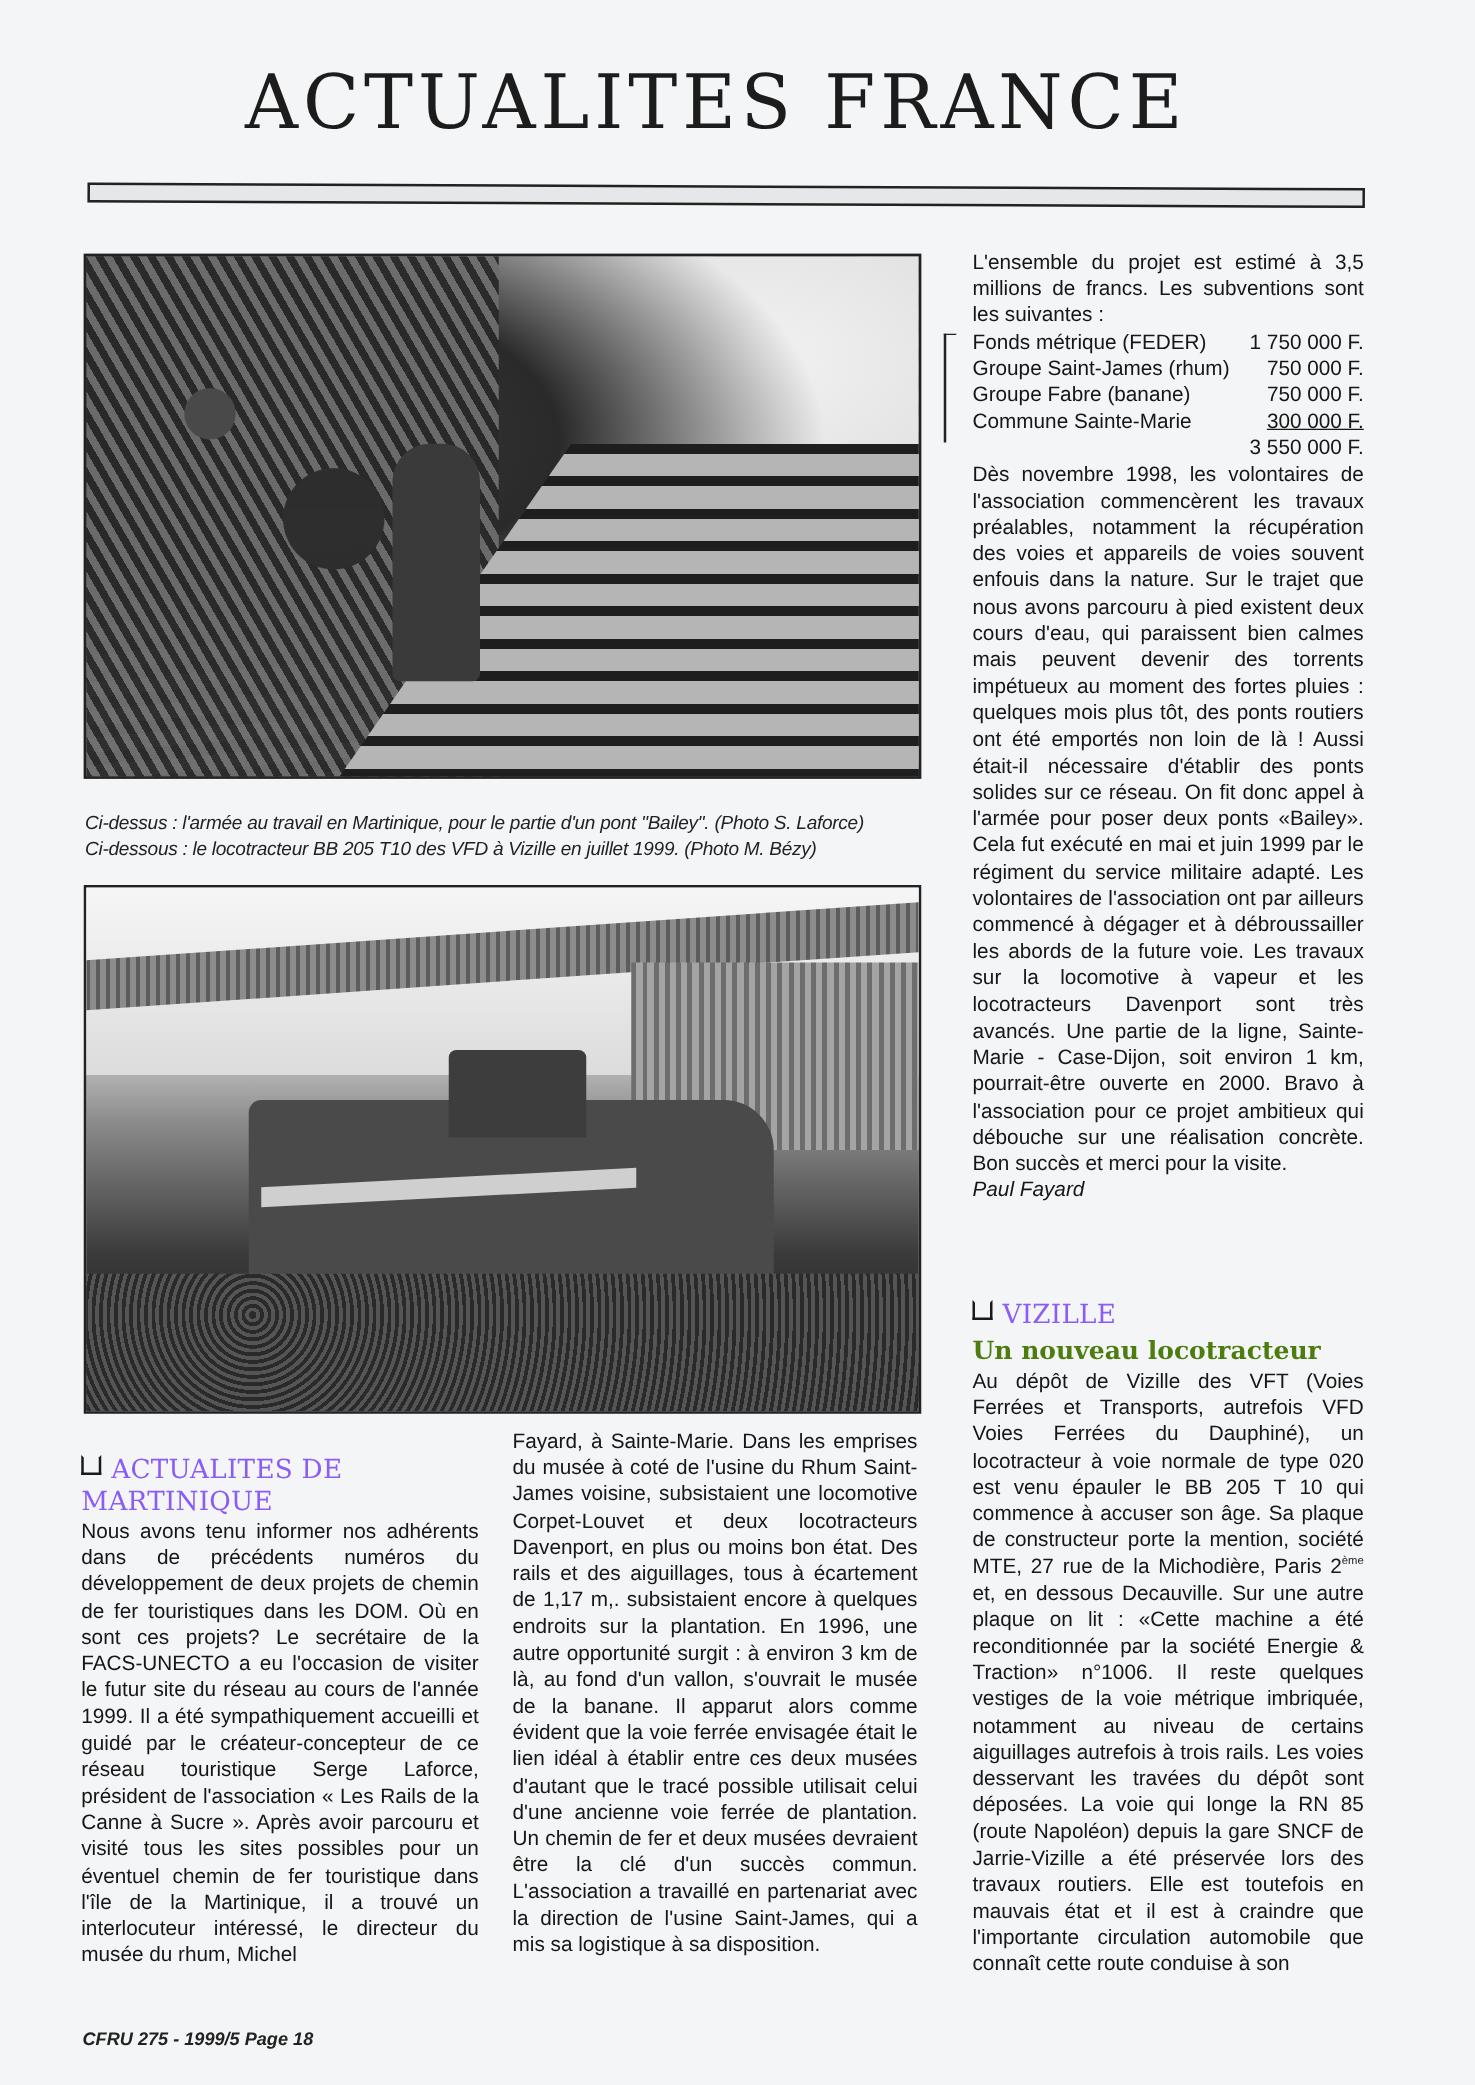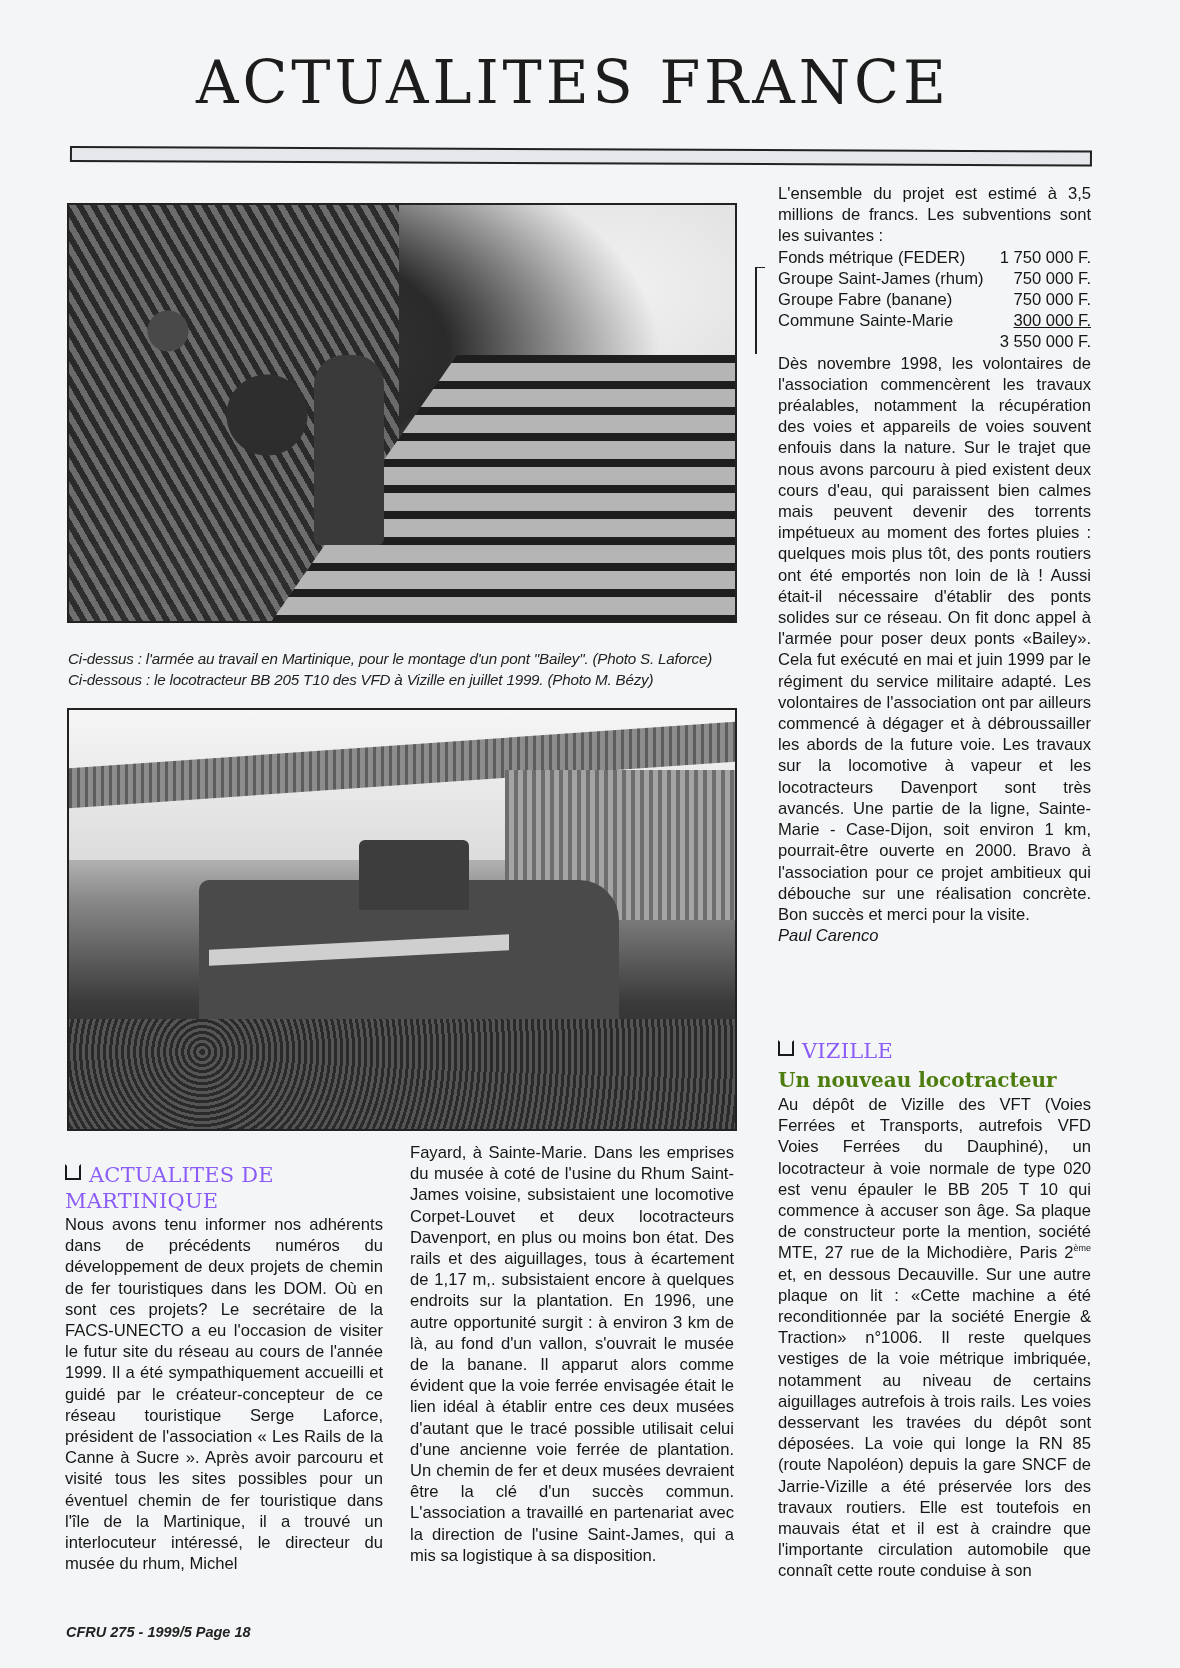--- a/index.html
+++ b/index.html
@@ -58,21 +58,21 @@
     .caption {
       position: absolute; left: 68px; top: 648px; width: 680px;
       font-style: italic; font-size: 15.2px; line-height: 21px; color: #222;
       letter-spacing: -0.2px;
     }
     .col {
       position: absolute; font-size: 16.6px; line-height: 21.2px; color: #161616;
       text-align: justify;
     }
     .col p { margin: 0; }
-    .col-right-top { left: 778px; top: 183px; width: 313px; }
+    .col-right-top { left: 778px; top: 199px; width: 313px; }
     .col-right-bottom { left: 778px; top: 1018px; width: 313px; }
     .col-left { left: 65px; top: 1142px; width: 318px; }
     .col-mid { left: 410px; top: 1142px; width: 324px; }
 
     .subv-table { width: 100%; border-collapse: collapse; position: relative; }
     .subv-table td { padding: 0; font-size: 16.6px; line-height: 21.2px; }
     .subv-table td.amt { text-align: right; white-space: nowrap; }
     .subv-table td.amt.underline span { text-decoration: underline; }
     .margin-bracket {
       position: absolute; left: 755px; top: 267px; width: 8px; height: 86px;
@@ -104,21 +104,21 @@
 <div class="page-title">ACTUALITES FRANCE</div>
 <div class="title-rule"></div>
 
 <div class="photo photo-bridge">
   <div class="foliage"></div>
   <div class="bridge-deck"></div>
   <div class="man"></div>
 </div>
 
 <div class="caption">
-  <div>Ci-dessus : l'armée au travail en Martinique, pour le montage d'un pont "Bailey". (Photo S. Laforce)</div>
+  <div>Ci-dessus : l'armée au travail en Martinique, pour le partie d'un pont "Bailey". (Photo S. Laforce)</div>
   <div>Ci-dessous : le locotracteur BB 205 T10 des VFD à Vizille en juillet 1999. (Photo M. Bézy)</div>
 </div>
 
 <div class="photo photo-loco">
   <div class="sky"></div>
   <div class="shed-roof"></div>
   <div class="shed-right"></div>
   <div class="loco-body"></div>
   <div class="loco-cab"></div>
   <div class="loco-stripe"></div>
@@ -146,21 +146,21 @@
         <td>Commune Sainte-Marie</td>
         <td class="amt underline"><span>300 000 F.</span></td>
       </tr>
       <tr>
         <td></td>
         <td class="amt">3 550 000 F.</td>
       </tr>
     </tbody>
   </table>
   <p>Dès novembre 1998, les volontaires de l'association commencèrent les travaux préalables, notamment la récupération des voies et appareils de voies souvent enfouis dans la nature. Sur le trajet que nous avons parcouru à pied existent deux cours d'eau, qui paraissent bien calmes mais peuvent devenir des torrents impétueux au moment des fortes pluies : quelques mois plus tôt, des ponts routiers ont été emportés non loin de là ! Aussi était-il nécessaire d'établir des ponts solides sur ce réseau. On fit donc appel à l'armée pour poser deux ponts «Bailey». Cela fut exécuté en mai et juin 1999 par le régiment du service militaire adapté. Les volontaires de l'association ont par ailleurs commencé à dégager et à débroussailler les abords de la future voie. Les travaux sur la locomotive à vapeur et les locotracteurs Davenport sont très avancés. Une partie de la ligne, Sainte-Marie - Case-Dijon, soit environ 1 km, pourrait-être ouverte en 2000. Bravo à l'association pour ce projet ambitieux qui débouche sur une réalisation concrète. Bon succès et merci pour la visite.</p>
-  <p class="author">Paul Carenco</p>
+  <p class="author">Paul Fayard</p>
 </div>
 
 <div class="col col-right-bottom">
   <div class="section-head">
     <span class="box"></span><span>VIZILLE</span>
   </div>
   <div class="sub-head">Un nouveau locotracteur</div>
   <p><span>Au dépôt de Vizille des VFT (Voies Ferrées et Transports, autrefois VFD Voies Ferrées du Dauphiné), un locotracteur à voie normale de type 020 est venu épauler le BB 205 T 10 qui commence à accuser son âge. Sa plaque de constructeur porte la mention, société MTE, 27 rue de la Michodière, Paris 2</span><sup>ème</sup><span> et, en dessous Decauville. Sur une autre plaque on lit : «Cette machine a été reconditionnée par la société Energie &amp; Traction» n°1006. Il reste quelques vestiges de la voie métrique imbriquée, notamment au niveau de certains aiguillages autrefois à trois rails. Les voies desservant les travées du dépôt sont déposées. La voie qui longe la RN 85 (route Napoléon) depuis la gare SNCF de Jarrie-Vizille a été préservée lors des travaux routiers. Elle est toutefois en mauvais état et il est à craindre que l'importante circulation automobile que connaît cette route conduise à son</span></p>
 </div>
 

